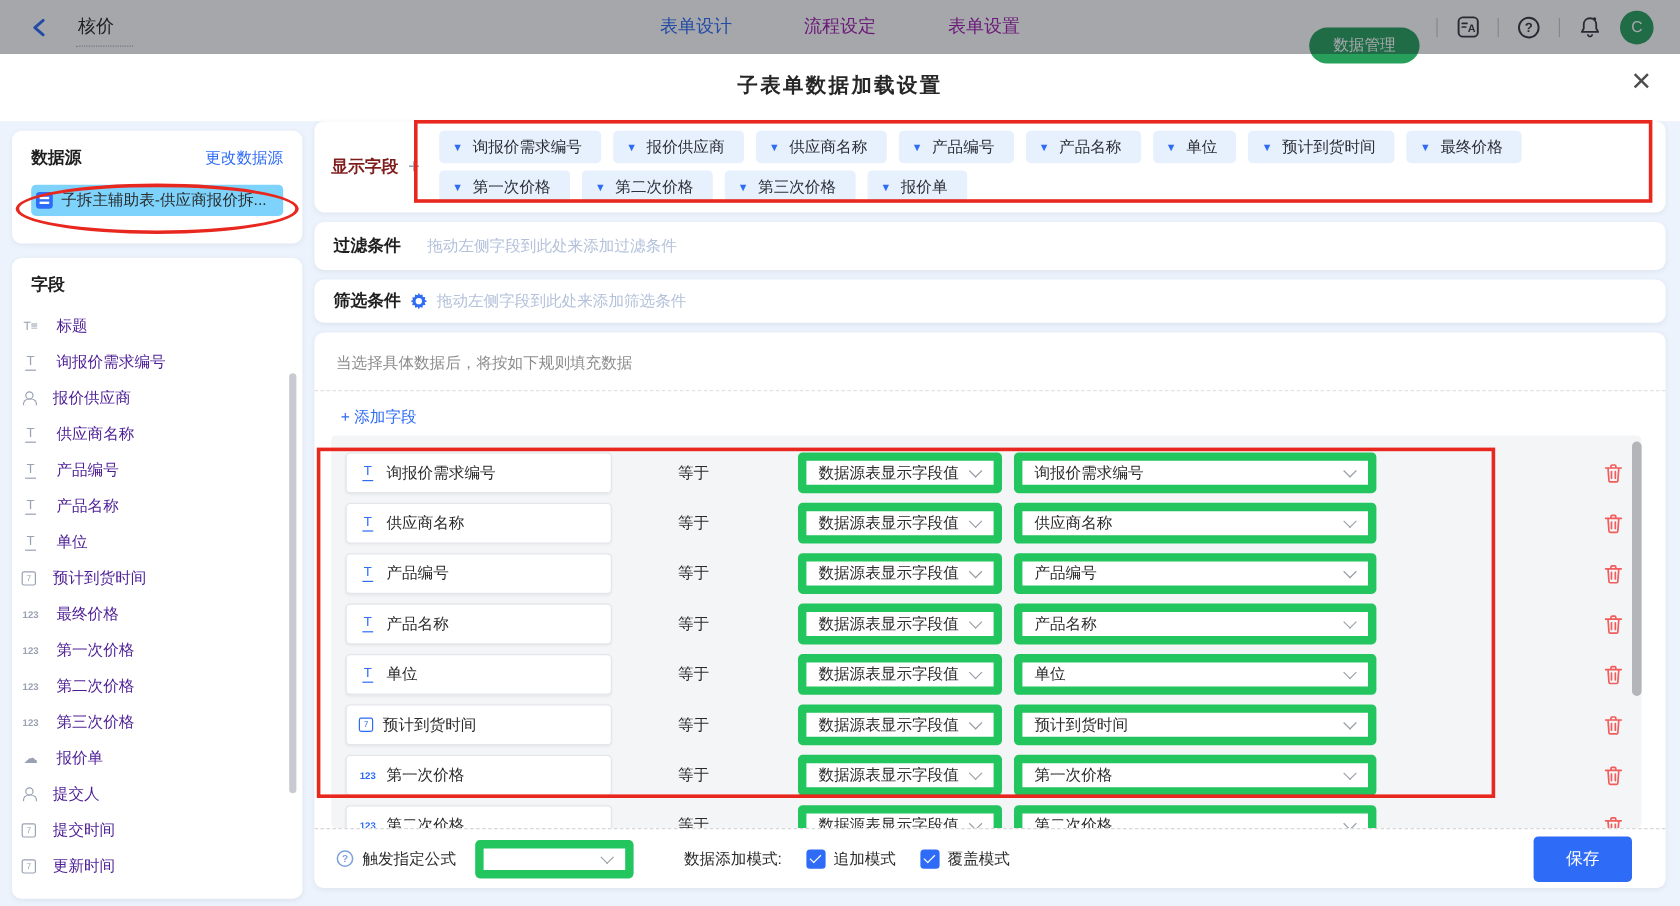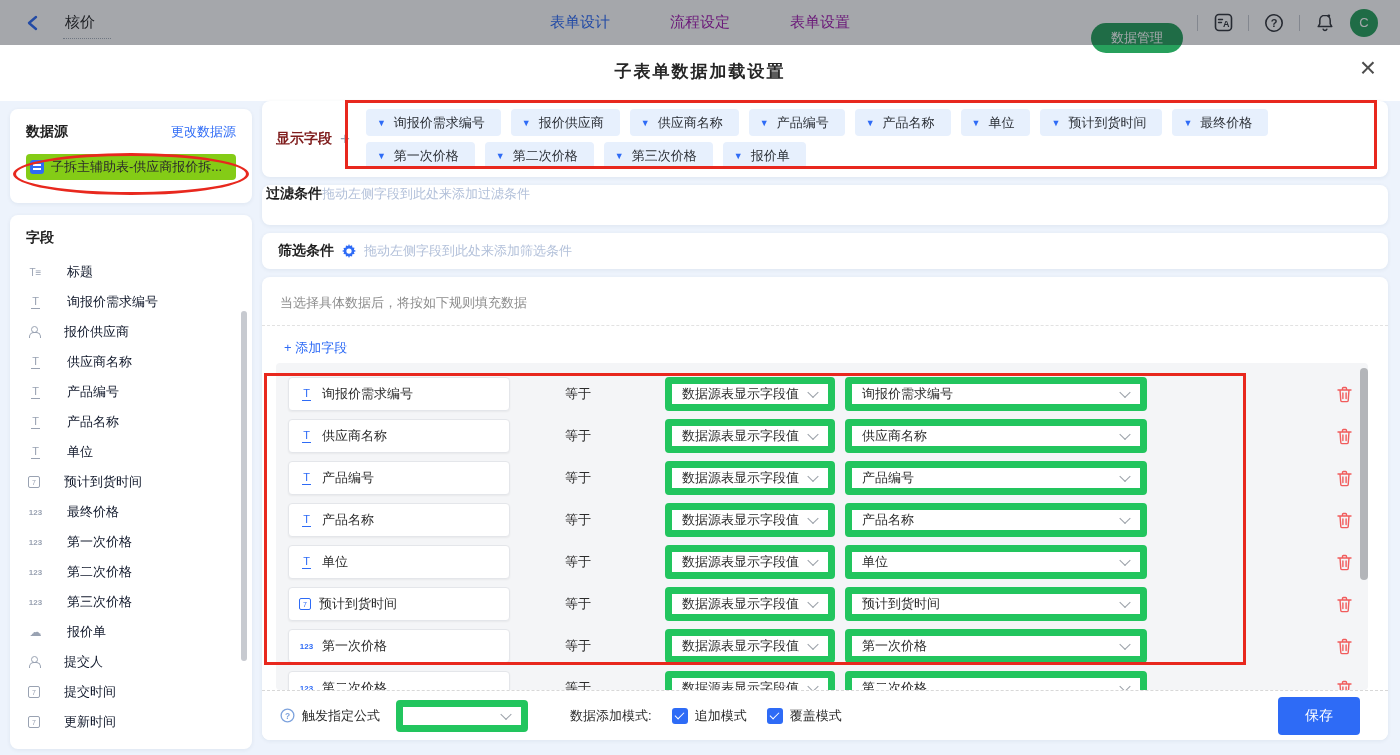--- a/index.html
+++ b/index.html
@@ -28,30 +28,30 @@
   .modal-title { position:absolute; top:15px; left:0; width:100%; text-align:center; font-size:17px; font-weight:600; letter-spacing:2px; color:#262626; }
   .close { position:absolute; top:6px; right:24px; font-size:28px; line-height:1.2; color:#4d4d4d; cursor:pointer; }
 
   .panel { position:absolute; background:#fff; border-radius:8px; box-shadow:0 1px 4px rgba(31,56,88,.07); }
 
   
   .ds-panel { left:10px; top:64px; width:242px; height:94px; padding:14px 16px 0; }
   .panel-title { font-size:14px; font-weight:bold; color:#1f1f1f; }
   .ds-head { display:flex; justify-content:space-between; align-items:center; }
   .link { color:#2e6bf6; font-size:13px; cursor:pointer; }
-  .ds-item { margin-top:13px; display:flex; align-items:center; gap:7px; font-size:13px; color:#2b2b2b; padding:4px 4px; border-radius:4px; background:#84cc16; white-space:nowrap; overflow:hidden; cursor:pointer; }
+  .ds-item { margin-top:13px; display:flex; align-items:center; gap:7px; font-size:13px; color:#2b2b2b; padding:4px 4px; border-radius:4px; background:#7dd3fc; white-space:nowrap; overflow:hidden; cursor:pointer; }
   .form-icon { width:14px; height:14px; background:#2e6bf6; border-radius:3px; position:relative; flex:none; }
   .form-icon::before { content:""; position:absolute; left:3px; top:4px; width:8px; height:2px; background:#fff; box-shadow:0 4px 0 #fff; }
   .ellipse-annot { position:absolute; left:3px; top:44px; width:236px; height:42px; border:3px solid #e8281e; border-radius:50%; z-index:4; pointer-events:none; }
 
   
   .fields-panel { left:10px; top:170px; width:242px; height:534px; padding:14px 0 0; }
   .fields-panel .panel-title { padding-left:16px; }
   .field-list { margin-top:10px; }
-  .field-item { height:30px; display:flex; align-items:center; gap:24px; padding-left:18px; font-size:13px; color:#0f172a; cursor:grab; }
+  .field-item { height:30px; display:flex; align-items:center; gap:14px; padding-left:8px; font-size:13px; color:#4c1d95; cursor:grab; }
   .fields-scrollbar { position:absolute; right:5px; top:96px; width:6px; height:350px; background:#c7cad0; border-radius:3px; cursor:pointer; }
 
   
   .fi { width:15px; display:inline-flex; align-items:center; justify-content:center; color:#99a2b2; flex:none; font-style:normal; }
   .rule-field .fi { color:#2e6bf6; }
   .fi-title::before { content:"T\2261"; font-size:10px; letter-spacing:0; }
   .fi-text::before  { content:"T"; font-size:11px; line-height:1; border-bottom:1px solid currentColor; padding:0 1px 1px; }
   .fi-number::before{ content:"123"; font-size:8px; font-weight:bold; }
   .fi-upload::before{ content:"\2601"; font-size:12px; }
   .fi-date { width:12px; height:12px; border:1.3px solid currentColor; border-radius:2px; }
@@ -64,21 +64,21 @@
   .display-panel { left:262px; top:56px; width:1126px; height:76px; display:flex; align-items:center; padding-left:14px; }
   .df-label { font-size:14px; font-weight:600; color:#7f1d1d; white-space:nowrap; }
   .df-plus { color:#93a0b5; font-size:17px; margin:0 6px 0 8px; cursor:pointer; }
   .tags-wrap { display:flex; flex-direction:column; gap:6px; margin-left:10px; }
   .tag-row { display:flex; gap:10px; }
   .tag { display:inline-flex; align-items:center; gap:8px; background:#e7f0fd; border-radius:4px; height:27px; padding:0 16px 0 11px; font-size:13px; color:#2b2f36; cursor:pointer; white-space:nowrap; }
   .tri { color:#2e6bf6; font-size:9px; font-style:normal; }
   .annot-rect1 { position:absolute; left:345px; top:55px; width:1032px; height:69px; border:3px solid #e8281e; z-index:4; pointer-events:none; }
 
   
-  .filter-panel { left:262px; top:140px; width:1126px; height:40px; display:flex; align-items:flex-start; padding:0 4px; }
+  .filter-panel { left:262px; top:140px; width:1126px; height:40px; display:flex; align-items:center; gap:22px; padding:0 16px; }
   .sieve-panel  { left:262px; top:188px; width:1126px; height:36px; display:flex; align-items:center; gap:8px;  padding:0 16px; }
   .sec-label { font-size:14px; font-weight:600; color:#1f1f1f; white-space:nowrap; }
   .placeholder { font-size:13px; color:#b3c1da; white-space:nowrap; }
   .gear-icon { display:flex; cursor:pointer; }
 
   
   .rules-panel { left:262px; top:232px; width:1126px; height:463px; overflow:hidden; }
   .rules-hint { padding:17px 18px 13px; font-size:13px; color:#8c8c8c; }
   .rules-divider { border-top:1px dashed #e2e2e2; }
   .add-field { display:inline-block; padding:13px 0 0 22px; color:#2e6bf6; font-size:13px; cursor:pointer; }

